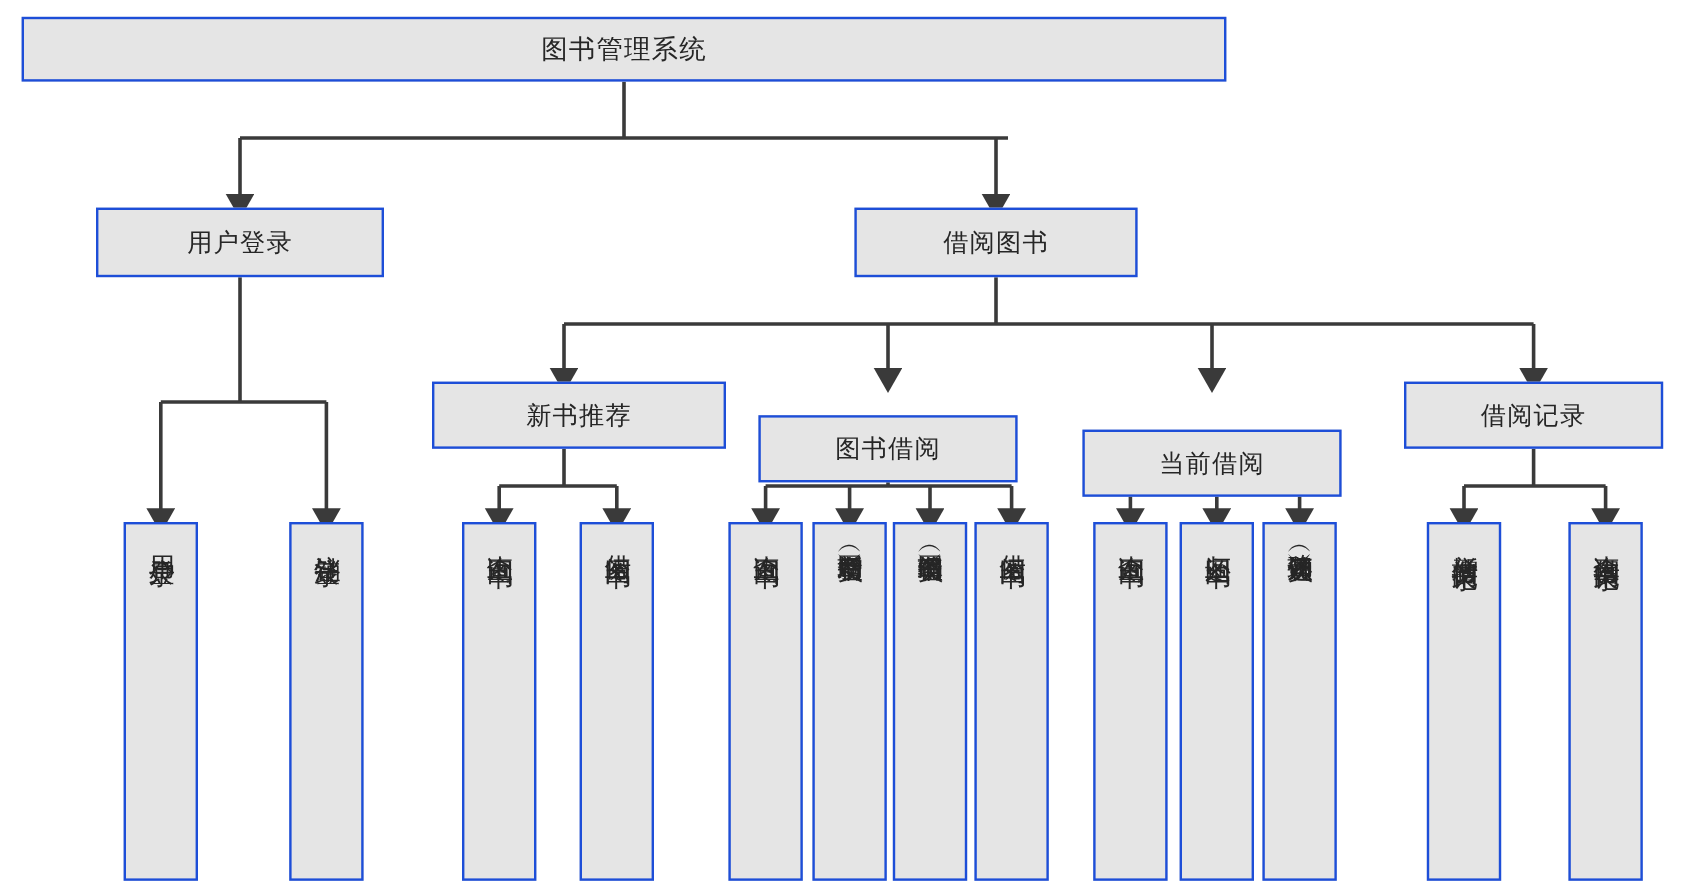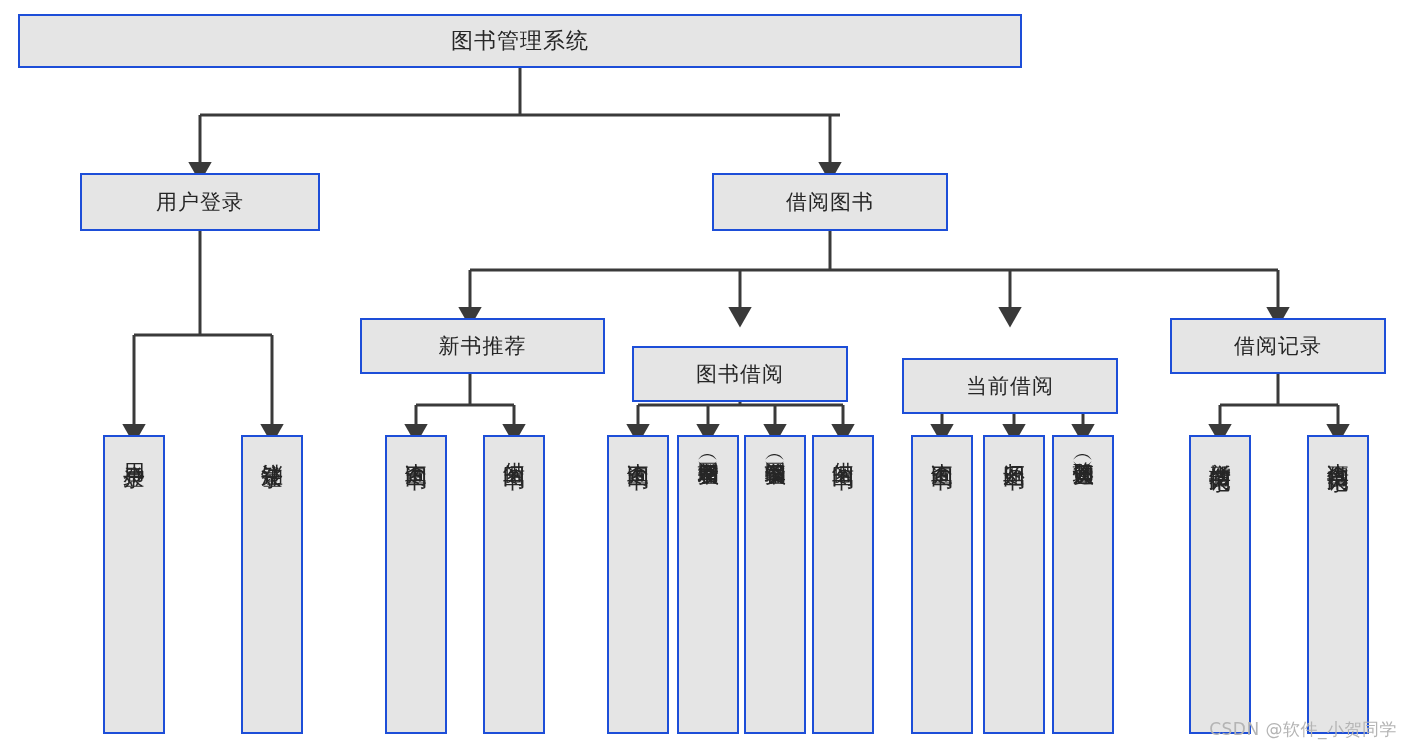--- a/index.html
+++ b/index.html
@@ -181,14 +181,13 @@
         <span class="vlabel tall">确认归还（管理员）</span>
       </div>
       <div class="node vert" style="left: 1189px; top: 435px; width: 62px; height: 299px;">
         <span class="vlabel">新增借阅记录</span>
       </div>
       <div class="node vert" style="left: 1307px; top: 435px; width: 62px; height: 299px;">
         <span class="vlabel">查询借阅记录</span>
       </div>
     </div>
 
-  <div class="watermark">CSDN @软件_小贺同学</div>
 </div>
 
 </body></html>

